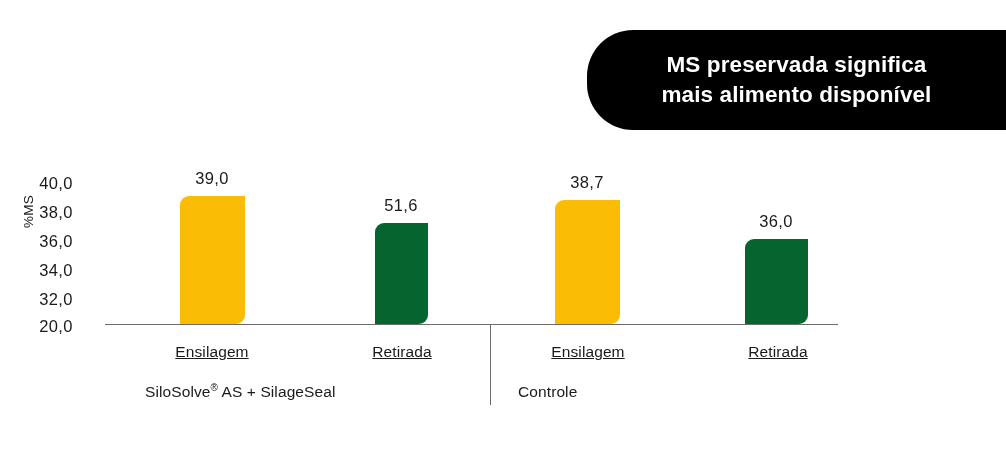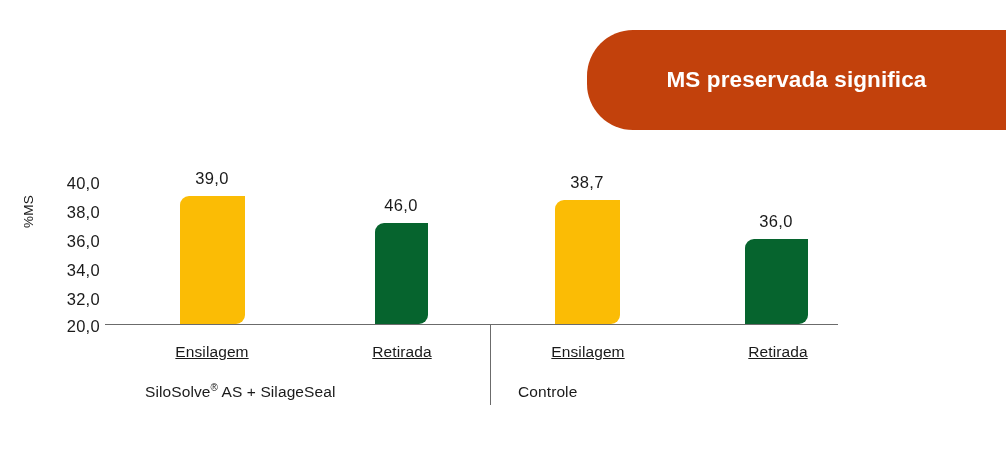--- a/index.html
+++ b/index.html
@@ -15,21 +15,21 @@
     position: relative;
   }
 
   
   #callout-banner {
     position: absolute;
     left: 587px;
     top: 30px;
     width: 419px;
     height: 100px;
-    background: #c2410c;
+    background: #000000;
     border-radius: 46px 0 0 46px;
     box-sizing: border-box;
     display: flex;
     flex-direction: column;
     align-items: center;
     justify-content: center;
   }
   #callout-banner .banner-line {
     color: #ffffff;
     font-size: 22.5px;
@@ -56,23 +56,23 @@
     transform: rotate(-90deg);
     transform-origin: left top;
     font-size: 13.5px;
     color: #1a1a1a;
     white-space: nowrap;
     letter-spacing: 0.2px;
   }
 
   .y-tick-label {
     position: absolute;
-    right: 0;
+    right: 16px;
     width: 56px;
-    text-align: right;
+    text-align: center;
     font-size: 16.5px;
     color: #1a1a1a;
     letter-spacing: 0.3px;
     line-height: 1;
   }
   .y-tick-wrap {
     position: absolute;
     left: 44px;
     top: 0;
     width: 56px;
@@ -134,20 +134,21 @@
     font-size: 10px;
     vertical-align: super;
     line-height: 0;
   }
 </style>
 </head>
 <body>
 
 <div id="callout-banner">
   <div class="banner-line">MS preservada significa</div>
+  <div class="banner-line">mais alimento disponível</div>
 </div>
 
 <div id="chart-area">
 
   <div class="y-axis-title">%MS</div>
 
   <div class="y-tick-wrap">
     <div class="y-tick-label" style="top:175px">40,0</div>
     <div class="y-tick-label" style="top:204px">38,0</div>
     <div class="y-tick-label" style="top:233px">36,0</div>
@@ -158,21 +159,21 @@
 
   <div id="axis-baseline"></div>
   <div id="group-divider"></div>
 
   <div class="bar" style="left:180px; width:65px; top:196px;  height:128px; background:#FBBC05;"></div>
   <div class="bar" style="left:375px; width:53px; top:223px;  height:101px; background:#06642E;"></div>
   <div class="bar" style="left:555px; width:65px; top:200px;  height:124px; background:#FBBC05;"></div>
   <div class="bar" style="left:745px; width:63px; top:239px;  height:85px;  background:#06642E;"></div>
 
   <div class="bar-value" style="left:162px; width:100px; top:170px;">39,0</div>
-  <div class="bar-value" style="left:351px; width:100px; top:197px;">46,0</div>
+  <div class="bar-value" style="left:351px; width:100px; top:197px;">51,6</div>
   <div class="bar-value" style="left:537px; width:100px; top:174px;">38,7</div>
   <div class="bar-value" style="left:726px; width:100px; top:213px;">36,0</div>
 
   <div class="cat-label" style="left:132px; width:160px; top:343px;">Ensilagem</div>
   <div class="cat-label" style="left:322px; width:160px; top:343px;">Retirada</div>
   <div class="cat-label" style="left:508px; width:160px; top:343px;">Ensilagem</div>
   <div class="cat-label" style="left:698px; width:160px; top:343px;">Retirada</div>
 
   <div class="group-label" style="left:145px; width:320px; top:383px;"><span>SiloSolve</span><sup>®</sup><span> AS + SilageSeal</span></div>
 

